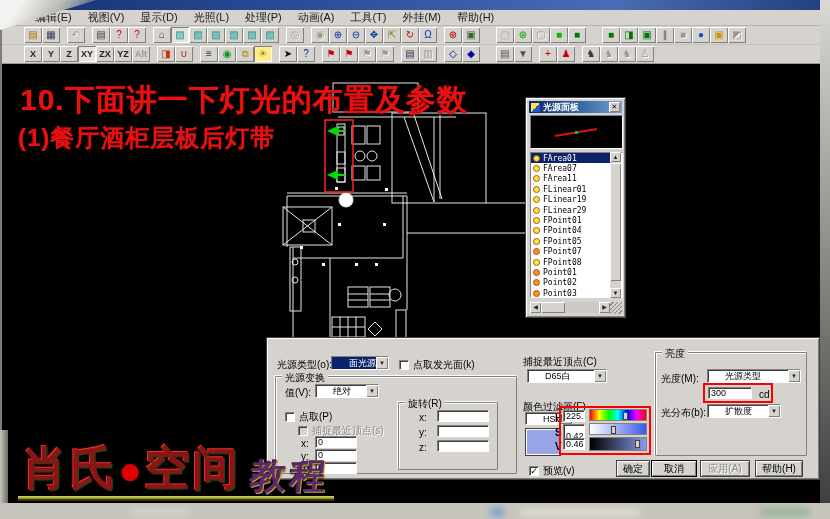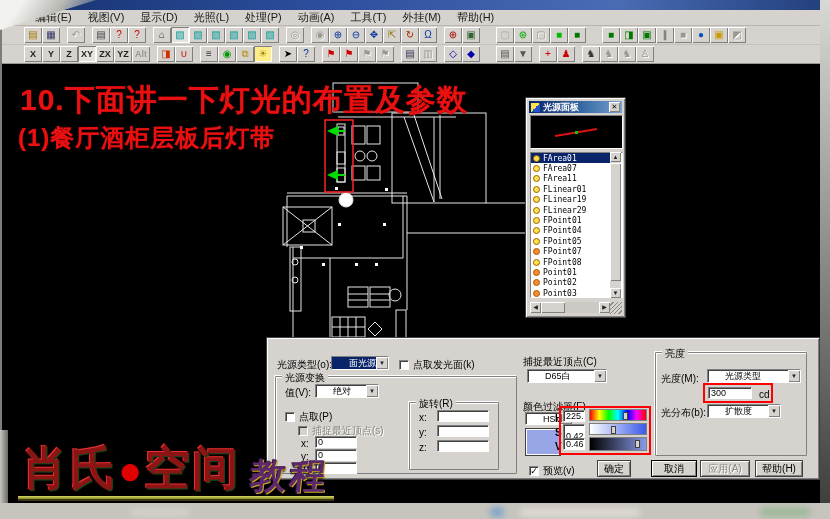--- a/index.html
+++ b/index.html
@@ -562,21 +562,21 @@
       <span class="box"></span>
       <span>捕捉最近顶点(s)</span>
     </div>
     <span class="lbl" style="left:34px;top:100px">x:</span>
     <div class="tfield" style="left:48px;top:98px;width:42px;height:12px">0</div>
     <span class="lbl" style="left:34px;top:113px">y:</span>
     <div class="tfield" style="left:48px;top:111px;width:42px;height:12px">0</div>
     <span class="lbl" style="left:34px;top:126px">z:</span>
     <div class="tfield" style="left:48px;top:124px;width:42px;height:12px">0</div>
 
-    <div class="group" style="left:142px;top:64px;width:90px;height:68px">
+    <div class="group" style="left:131px;top:64px;width:100px;height:68px">
       <span class="group-legend">旋转(R)</span>
     </div>
     <span class="lbl" style="left:152px;top:74px">x:</span>
     <div class="tfield" style="left:170px;top:72px;width:52px;height:12px"></div>
     <span class="lbl" style="left:152px;top:89px">y:</span>
     <div class="tfield" style="left:170px;top:87px;width:52px;height:12px"></div>
     <span class="lbl" style="left:152px;top:104px">z:</span>
     <div class="tfield" style="left:170px;top:102px;width:52px;height:12px"></div>
 
     <span class="lbl" style="left:256px;top:17px">捕捉最近顶点(C)</span>
@@ -624,21 +624,21 @@
     <span class="lbl" style="left:394px;top:68px">光分布(b):</span>
     <div class="dd" style="left:440px;top:66px;width:74px;height:14px">
       <span class="dd-val">扩散度</span>
       <span class="dd-btn">▼</span>
     </div>
 
     <div class="cb" style="left:262px;top:126px">
       <span class="box">✓</span>
       <span>预览(v)</span>
     </div>
-    <div class="pbtn" style="left:331px;top:123px;width:32px">确定</div>
+    <div class="pbtn" style="left:350px;top:123px;width:32px">确定</div>
     <div class="pbtn def" style="left:385px;top:123px;width:44px">取消</div>
     <div class="pbtn dis" style="left:434px;top:123px;width:48px">应用(A)</div>
     <div class="pbtn" style="left:489px;top:123px;width:46px">帮助(H)</div>
   </div>
 
   <div id="logo">
     <span class="logo-main">肖氏</span><span class="logo-main logo-dot">●</span><span class="logo-main">空间</span>
     <span id="logo-sub">教程</span>
     <span id="logo-line"></span>
   </div>

